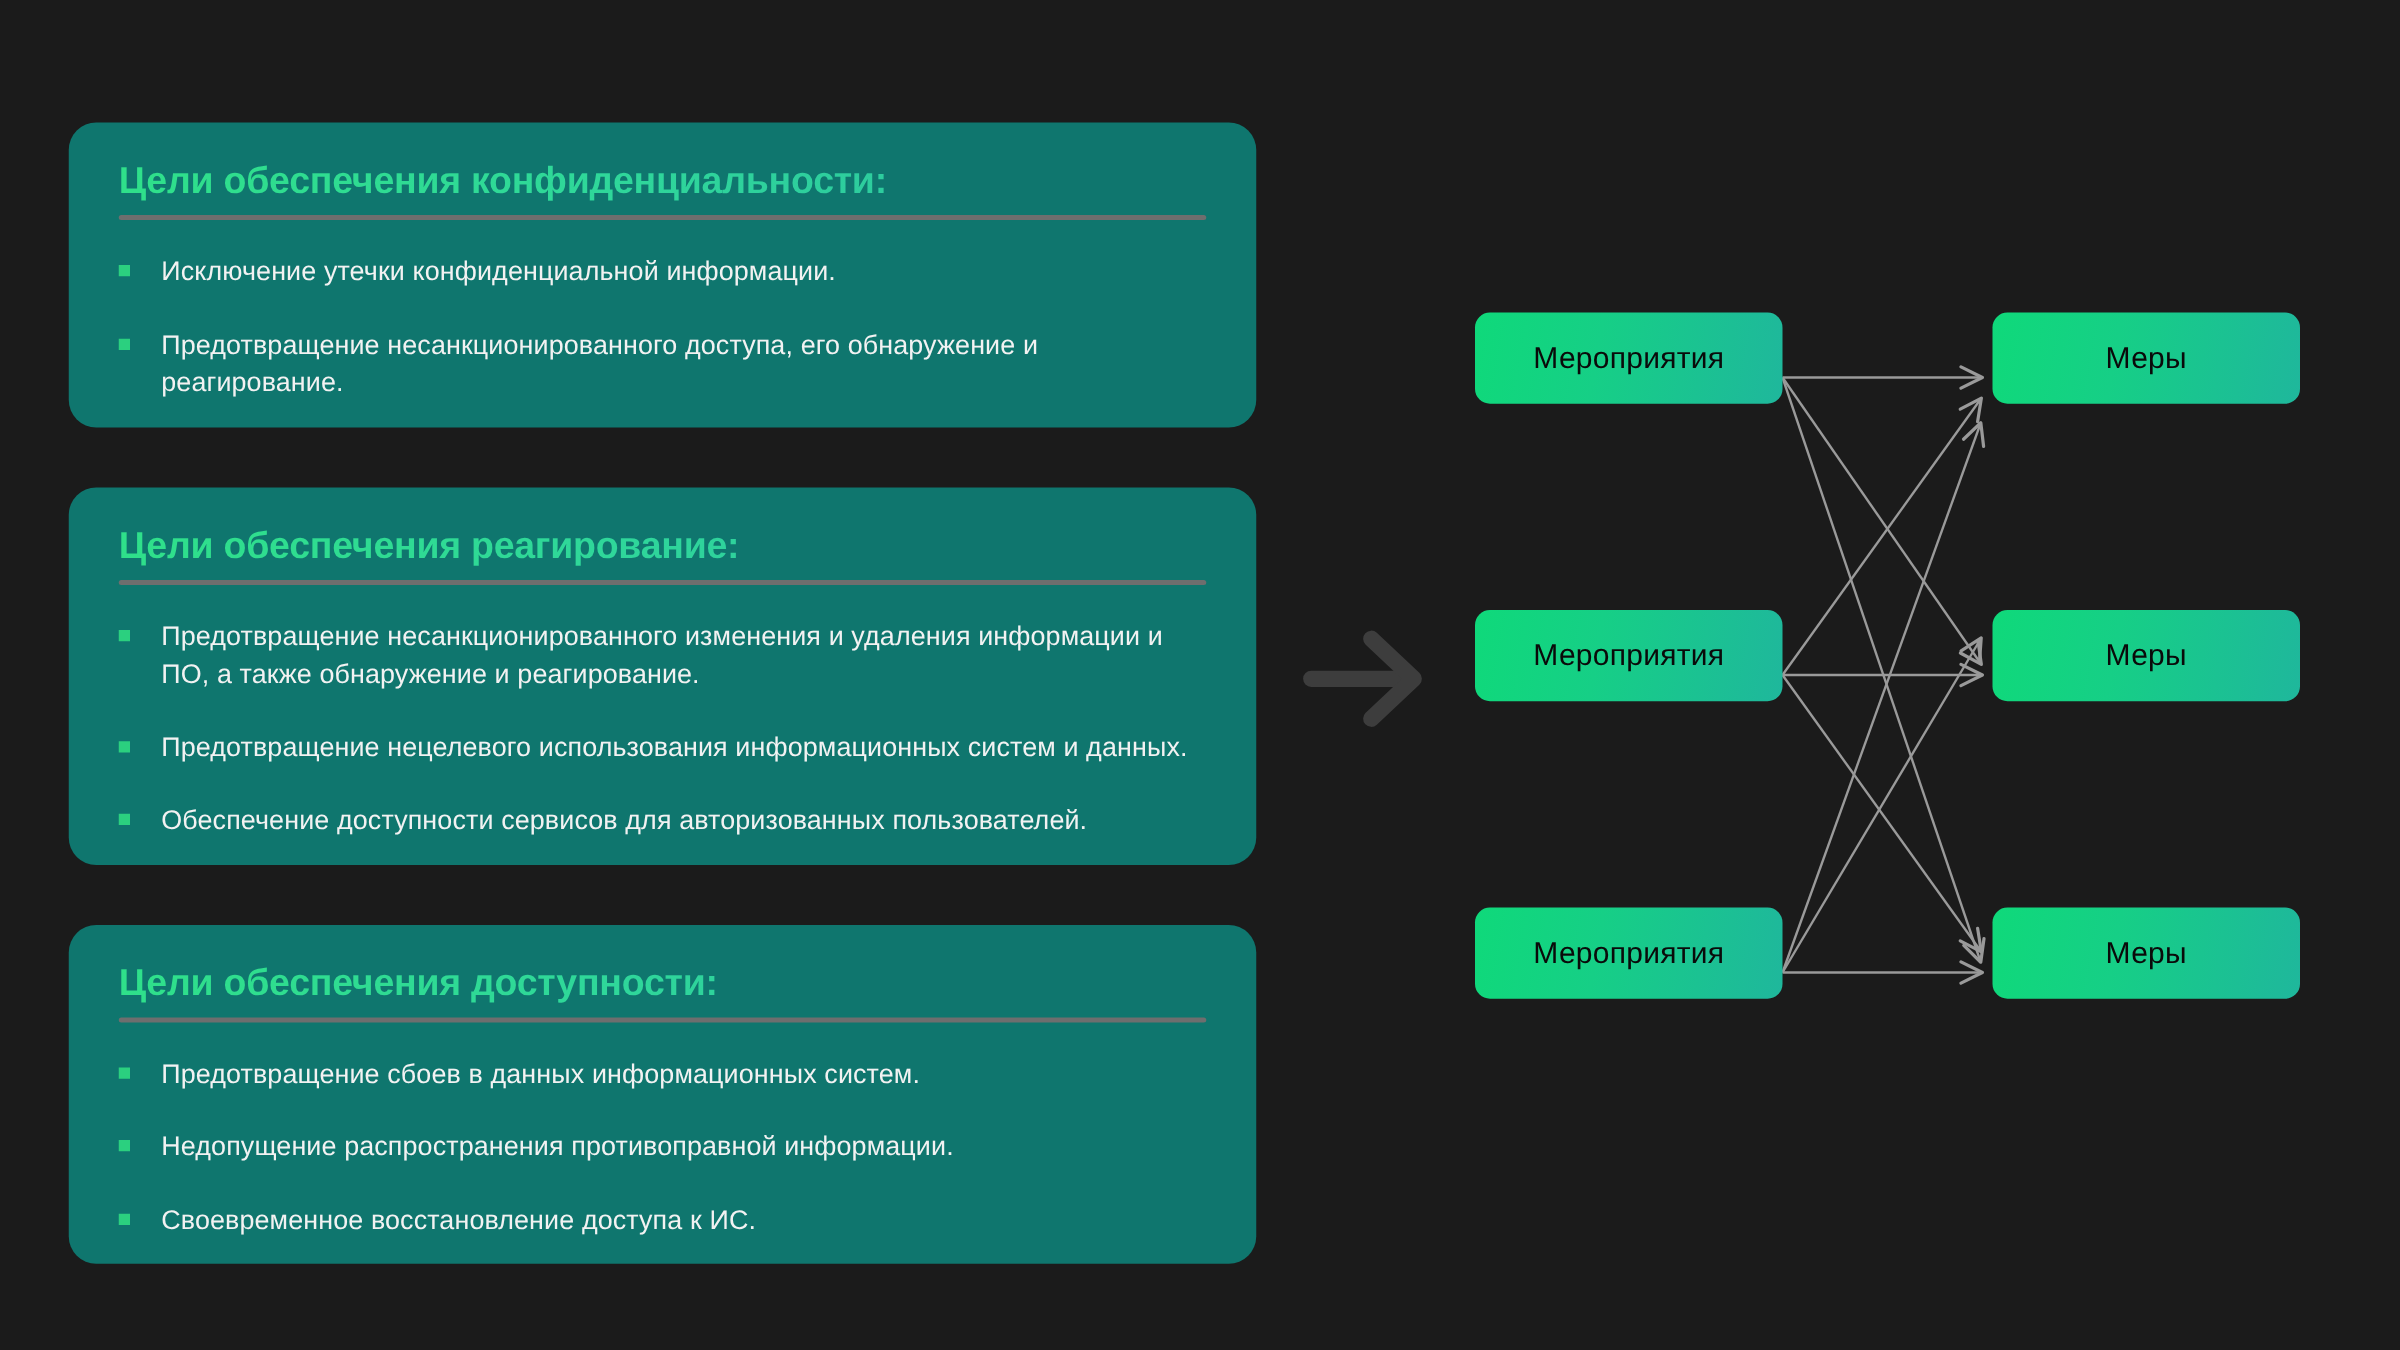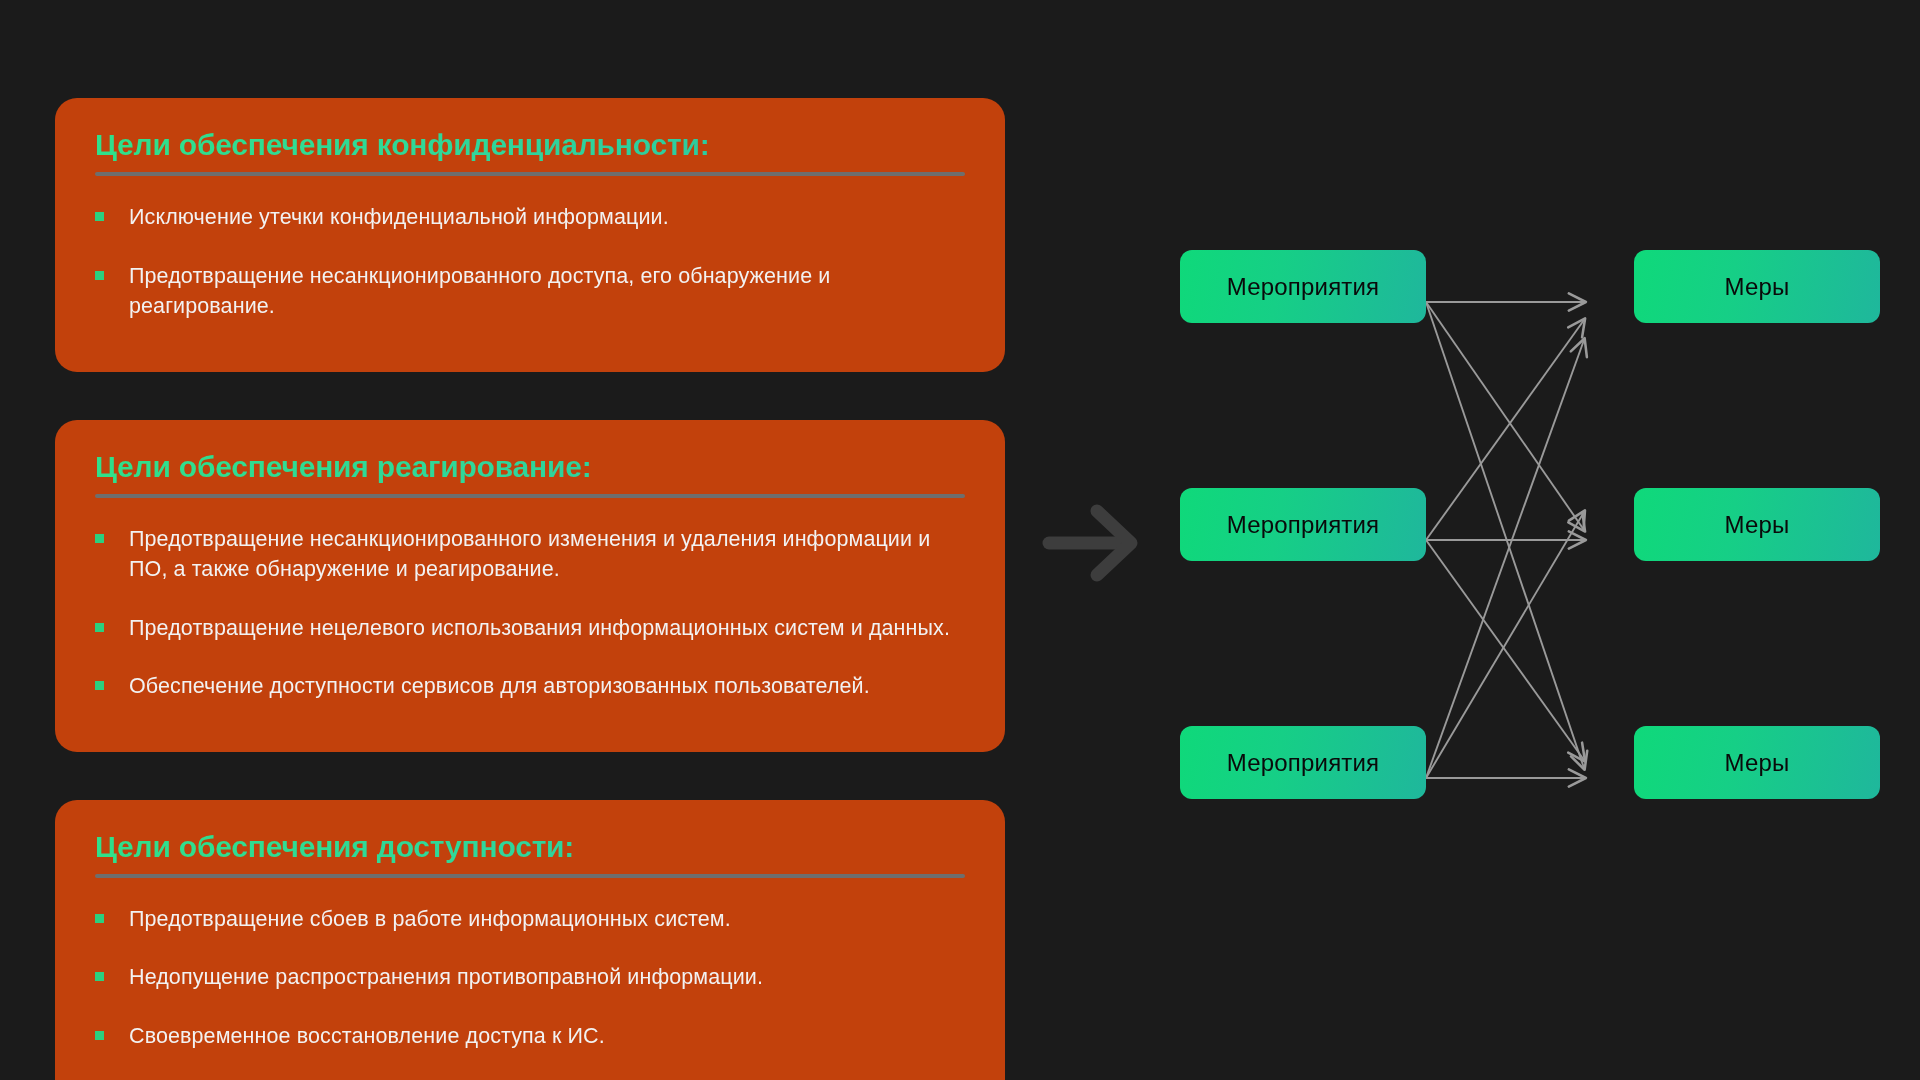--- a/index.html
+++ b/index.html
@@ -31,23 +31,23 @@
     position: absolute;
     left: 55px;
     top: 98px;
     width: 950px;
     display: flex;
     flex-direction: column;
     gap: 48px;
   }
 
   .goal-card {
-    background: #c2410c;
+    background: #0f766e;
     border-radius: 22px;
-    padding: 30px 40px 50px 40px;
+    padding: 30px 40px 20px 40px;
   }
 
   .card-title {
     font-size: 30px;
     font-weight: bold;
     letter-spacing: -0.2px;
     background: linear-gradient(95deg, #2fe08a 0%, #2fd79a 45%, #2bbfa2 100%);
     -webkit-background-clip: text;
     background-clip: text;
     color: transparent;
@@ -123,21 +123,21 @@
     background: linear-gradient(100deg, #0fd97a 0%, #16cf86 40%, #1fb79c 100%);
     display: flex;
     align-items: center;
     justify-content: center;
     font-size: 24px;
     color: #0a0a0a;
     letter-spacing: 0.2px;
   }
 
   .col-left  { left: 0px; }
-  .col-right { left: 414px; margin-left: 40px; }
+  .col-right { left: 414px; }
 
   .row-0 { top: 10px; }
   .row-1 { top: 248px; }
   .row-2 { top: 486px; }
 </style>
 </head>
 <body>
 
 <div class="slide">
 
@@ -176,21 +176,21 @@
         </li>
       </ul>
     </section>
 
     <section class="goal-card">
       <h2 class="card-title">Цели обеспечения доступности:</h2>
       <div class="title-rule"></div>
       <ul class="bullet-list">
         <li class="bullet-item">
           <span class="bullet-marker"></span>
-          <span>Предотвращение сбоев в работе информационных систем.</span>
+          <span>Предотвращение сбоев в данных информационных систем.</span>
         </li>
         <li class="bullet-item">
           <span class="bullet-marker"></span>
           <span>Недопущение распространения противоправной информации.</span>
         </li>
         <li class="bullet-item">
           <span class="bullet-marker"></span>
           <span>Своевременное восстановление доступа к ИС.</span>
         </li>
       </ul>

